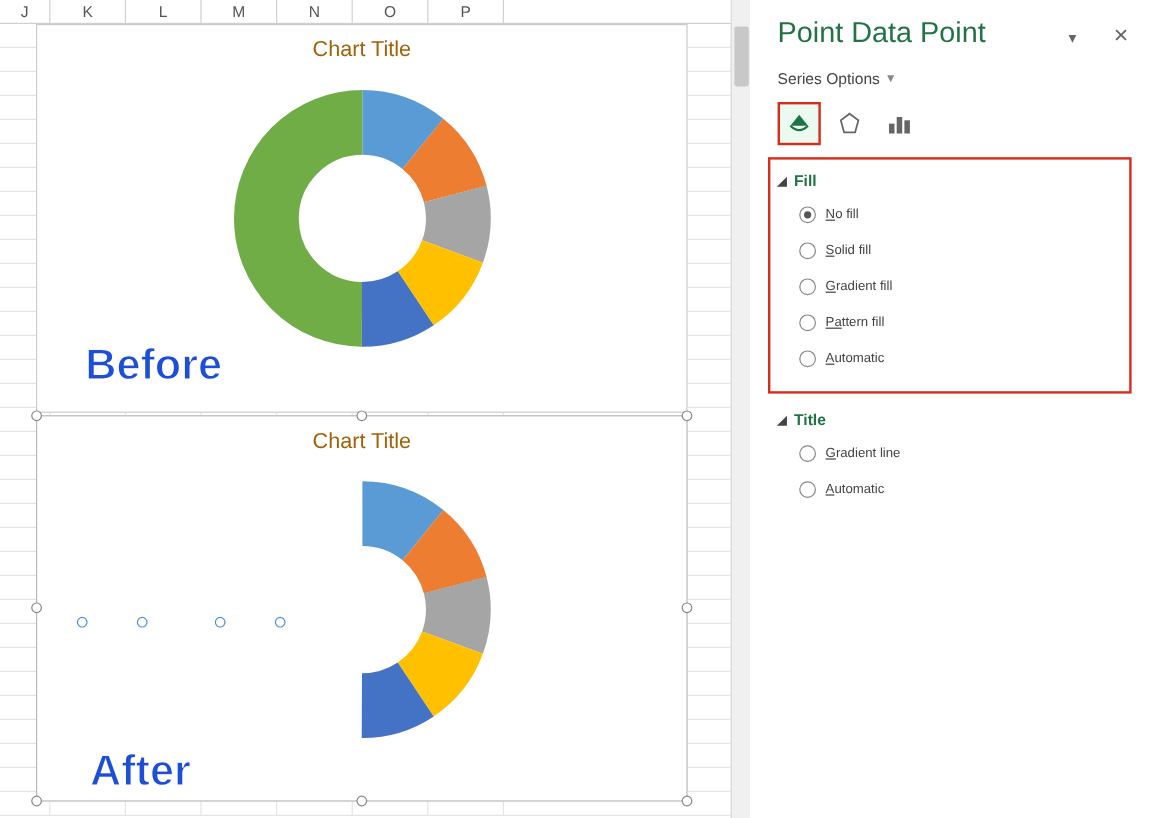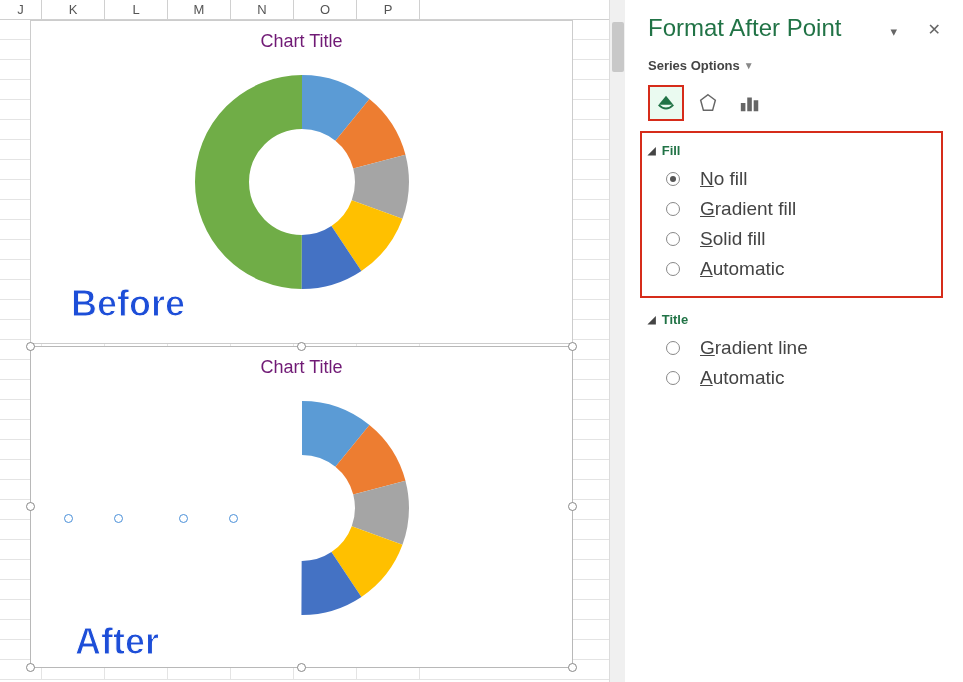--- a/index.html
+++ b/index.html
@@ -69,21 +69,21 @@
     z-index: 1;
   }
   .chart-box.before { top: 20px; height: 324px; }
   .chart-box.after  { top: 346px; height: 322px; }
   .chart-box.after.selected {
     border: 1px solid #b8b8b8;
   }
   .chart-title {
     text-align: center;
     font-size: 18px;
-    color: #701a75;
+    color: #a16207;
     margin-top: 10px;
     font-weight: 400;
   }
   .donut-wrap {
     position: relative;
     width: 100%;
     height: 260px;
     display: flex;
     align-items: center;
     justify-content: center;
@@ -159,21 +159,21 @@
     cursor: pointer;
   }
   .pane-menu-arrow {
     position: absolute;
     top: 24px;
     right: 66px;
     color: #666;
   }
   .series-options {
     font-size: 13px;
-    font-weight: 700;
+    font-weight: 400;
     color: #444;
     margin-bottom: 12px;
     display: flex;
     align-items: center;
     gap: 4px;
   }
   .series-options .dd {
     color: #888;
     font-size: 10px;
   }
@@ -215,23 +215,23 @@
   .red-box {
     border: 2.5px solid #d62c1a;
     padding: 6px 10px 4px 6px;
     margin-left: -8px;
     margin-top: -4px;
     margin-bottom: 10px;
   }
   .option-row {
     display: flex;
     align-items: center;
-    gap: 20px;
+    gap: 8px;
     padding: 4px 0 4px 18px;
-    font-size: 19px;
+    font-size: 11px;
     color: #444;
     cursor: pointer;
     line-height: 22px;
   }
   .radio {
     width: 14px;
     height: 14px;
     border: 1px solid #888;
     border-radius: 50%;
     display: inline-flex;
@@ -630,21 +630,21 @@
     </div>
 
     <div class="scrollbar-v">
       <div class="scroll-thumb"></div>
     </div>
   </div>
 
   <div class="format-pane">
     <div class="pane-menu-arrow">▾</div>
     <div class="pane-close">✕</div>
-    <h1 class="pane-title">Format After Point</h1>
+    <h1 class="pane-title">Point Data Point</h1>
 
     <div class="series-options">
       <span>Series Options</span>
       <span class="dd">▼</span>
     </div>
 
     <div class="tab-icons">
       <div class="tab-icon selected">
         <svg width="22" height="22" viewBox="0 0 24 24">
             <path d="M4 14 L12 4 L20 14 Z" fill="#217346"></path>
@@ -670,25 +670,29 @@
         <div class="section-header">
           <span class="tri">◢</span>
           <span>Fill</span>
         </div>
         <div class="option-row">
           <span class="radio checked"></span>
           <span><span class="ul">N</span><span>o fill</span></span>
         </div>
         <div class="option-row">
           <span class="radio"></span>
-          <span><span class="ul">G</span><span>radient fill</span></span>
+          <span><span class="ul">S</span><span>olid fill</span></span>
         </div>
         <div class="option-row">
           <span class="radio"></span>
-          <span><span class="ul">S</span><span>olid fill</span></span>
+          <span><span class="ul">G</span><span>radient fill</span></span>
+        </div>
+        <div class="option-row">
+          <span class="radio"></span>
+          <span><span class="ul">Pa</span><span>ttern fill</span></span>
         </div>
         <div class="option-row">
           <span class="radio"></span>
           <span><span class="ul">A</span><span>utomatic</span></span>
         </div>
       </div>
     </div>
 
     <div class="section">
       <div class="section-header">

